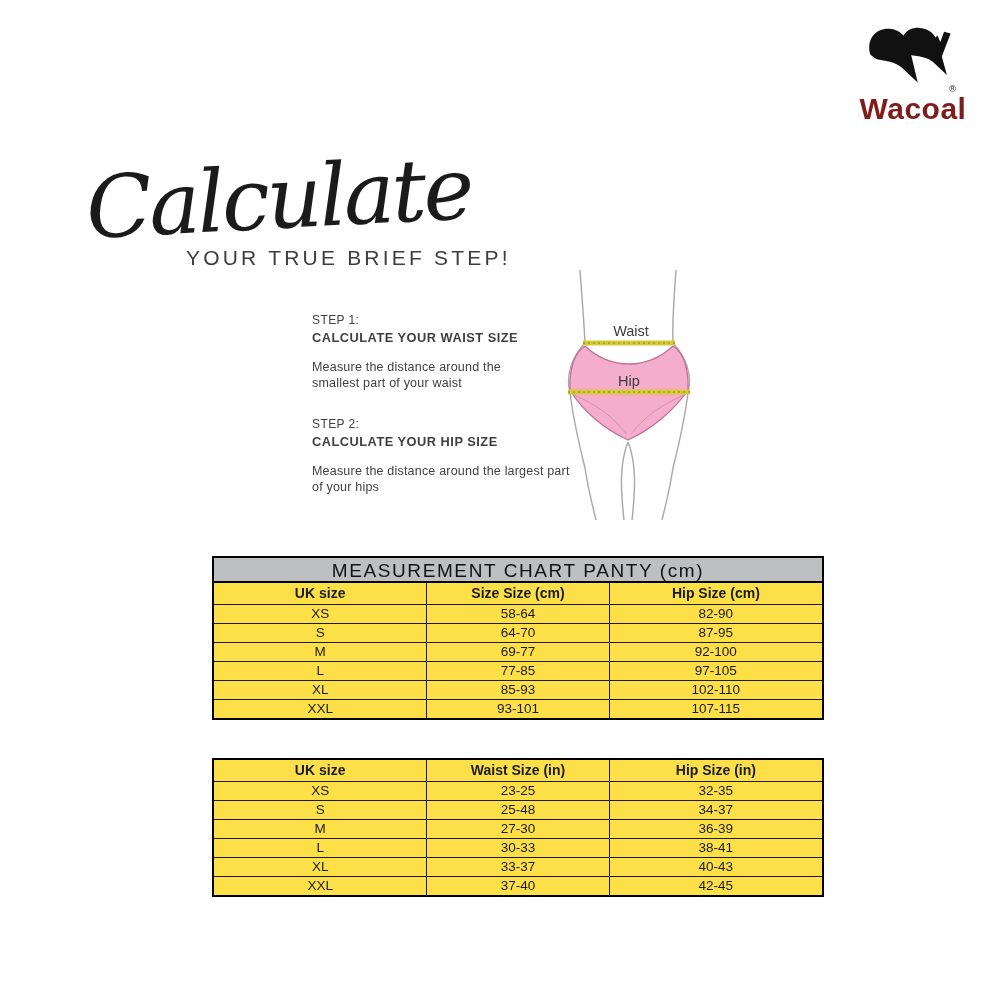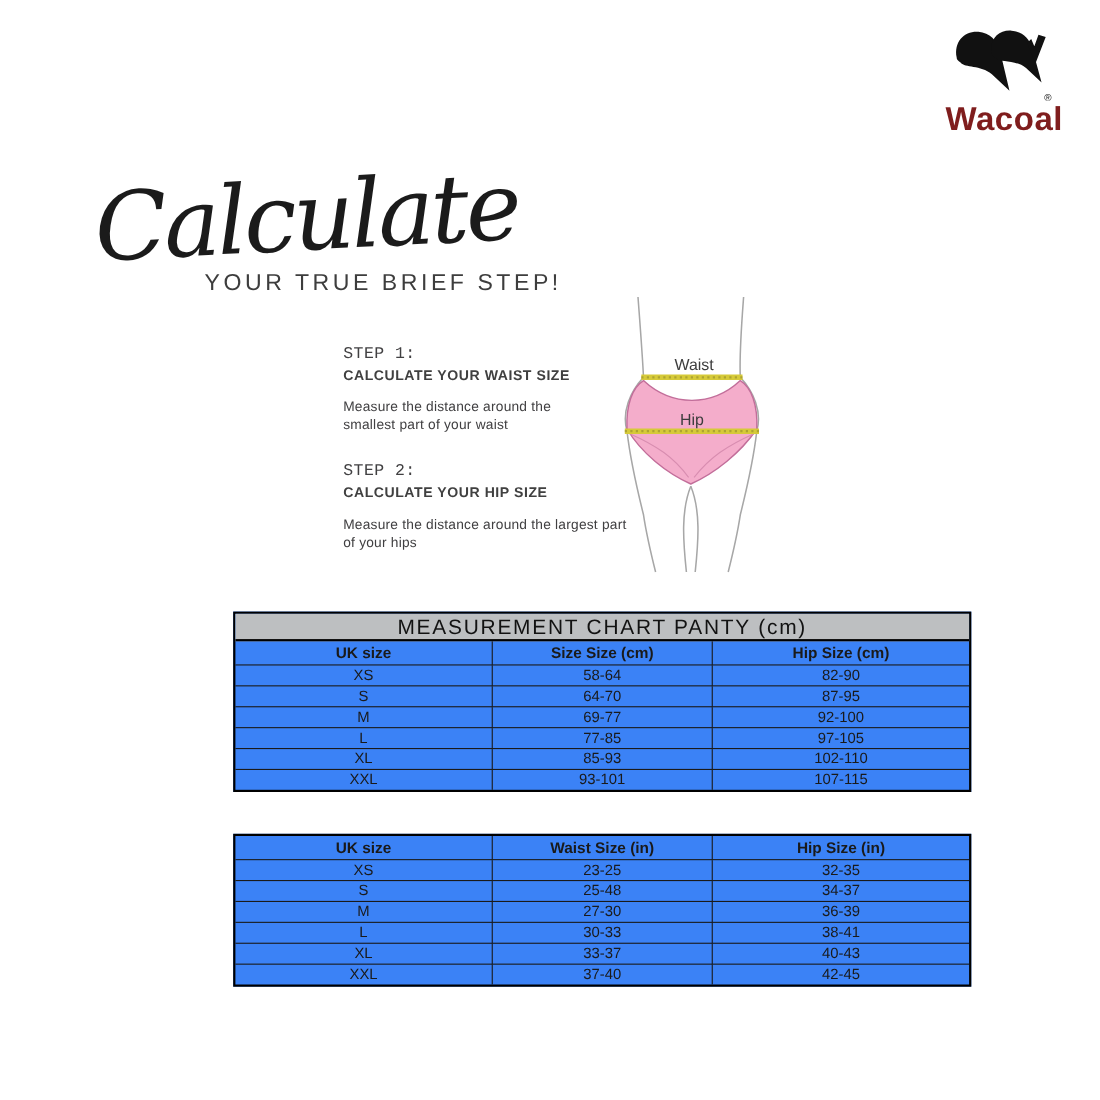--- a/index.html
+++ b/index.html
@@ -11,29 +11,29 @@
   .logo-reg { position:absolute; right:18px; top:58px; font-size:9px; color:#111; }
   .logo-text { font-weight:bold; font-size:30px; letter-spacing:0.5px; color:#7f1d1d; margin-top:2px; font-family:"Liberation Sans", sans-serif; }
 
   
   .script-word { position:absolute; left:86px; top:148px; font-family:"DejaVu Serif", serif; font-style:italic; font-weight:400; font-size:86px; color:#1b1b1b; letter-spacing:-3px; transform:rotate(-3deg); }
   .subtitle { position:absolute; left:186px; top:246px; font-size:21px; letter-spacing:3.2px; color:#3d3d3d; }
 
   
   .steps { position:absolute; left:312px; top:313px; width:262px; color:#414042; }
   .step { margin-bottom:26px; }
-  .step-label { font-size:15px; letter-spacing:0.4px; margin-bottom:3px;font-family:Liberation Mono, monospace; }
+  .step-label { font-size:12px; letter-spacing:0.4px; margin-bottom:3px; }
   .step-title { font-size:12.8px; font-weight:bold; letter-spacing:0.5px; color:#404040; margin-bottom:15px; }
   .step-desc { font-size:12.5px; line-height:15.5px; letter-spacing:0.2px; }
 
   
   .figure-wrap { position:absolute; left:555px; top:262px; width:220px; height:262px; }
 
   
-  .size-table { position:absolute; left:212px; width:671px; border:2px solid #000; background:#3b82f6; }
+  .size-table { position:absolute; left:212px; width:612px; border:2px solid #000; background:#fde047; }
   .size-table.cm { top:556px; }
   .size-table.in { top:758px; }
   .t-title { background:#bdbfc1; border-bottom:2px solid #000; text-align:center; font-size:19px; letter-spacing:1.6px; color:#121212; height:25px; line-height:25px; font-weight:400; }
   .size-table table { width:100%; border-collapse:collapse; table-layout:fixed;padding-left:36px; }
   .size-table th, .size-table td { border:1px solid #1a1a1a; text-align:center; color:#1a1a1a; }
   .size-table th { font-size:14px; font-weight:bold; height:21px; }
   .size-table td { font-size:13.5px; height:19px; }
   .size-table th:first-child, .size-table td:first-child { border-left:none; }
   .size-table th:last-child, .size-table td:last-child { border-right:none; }
   .size-table tr:last-child td { border-bottom:none; }

